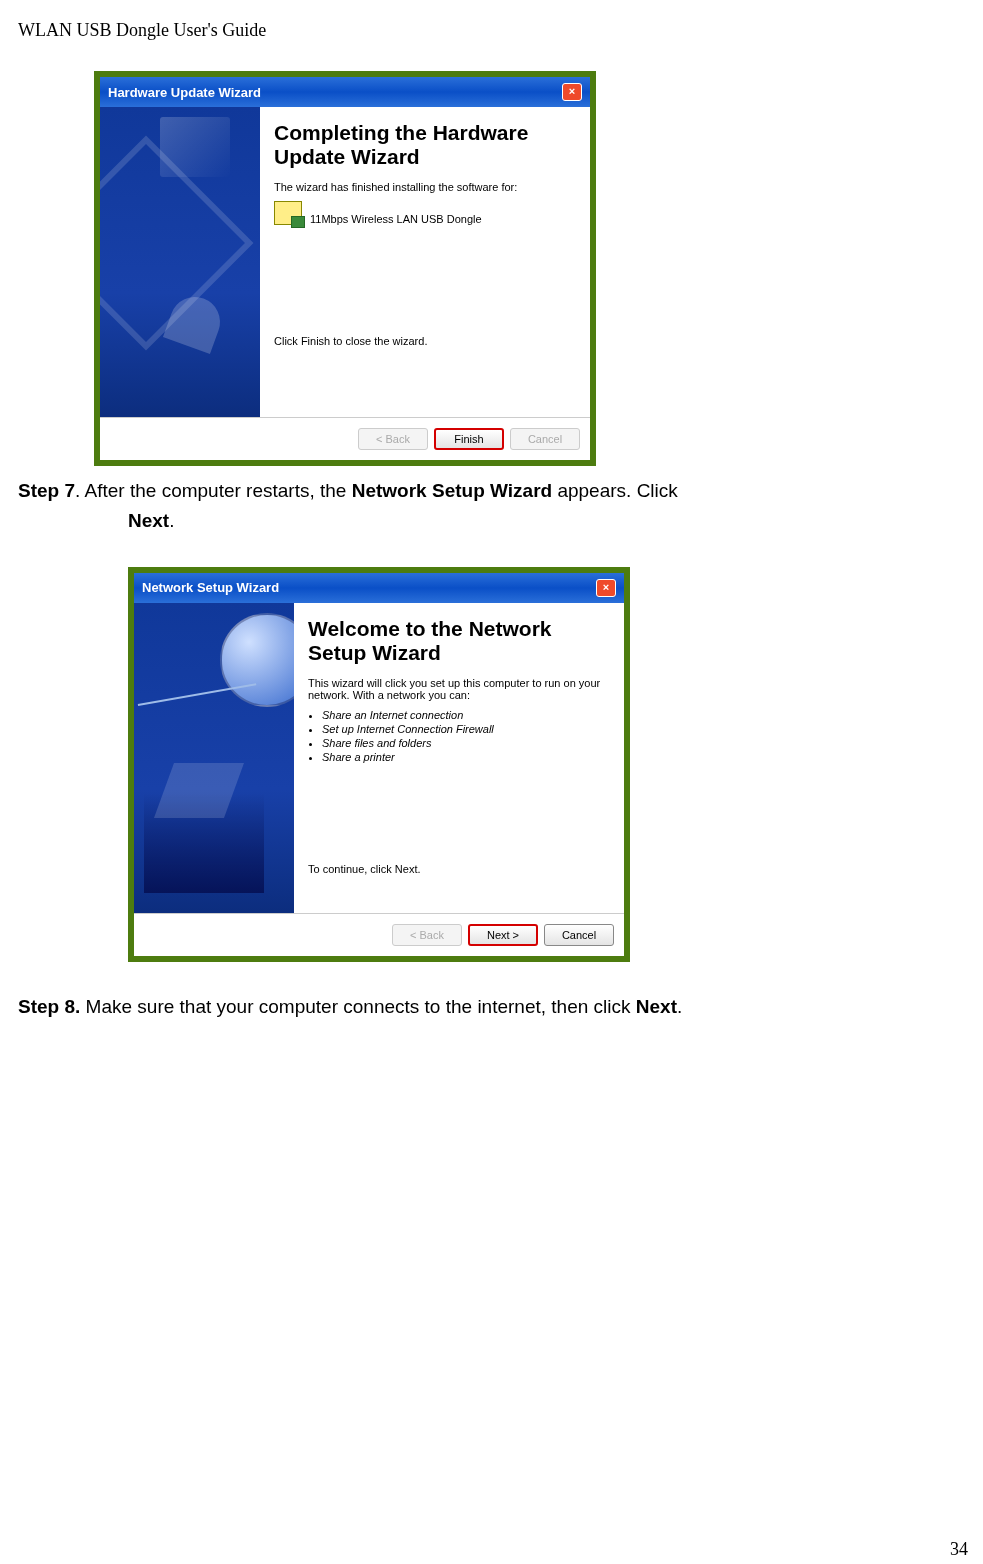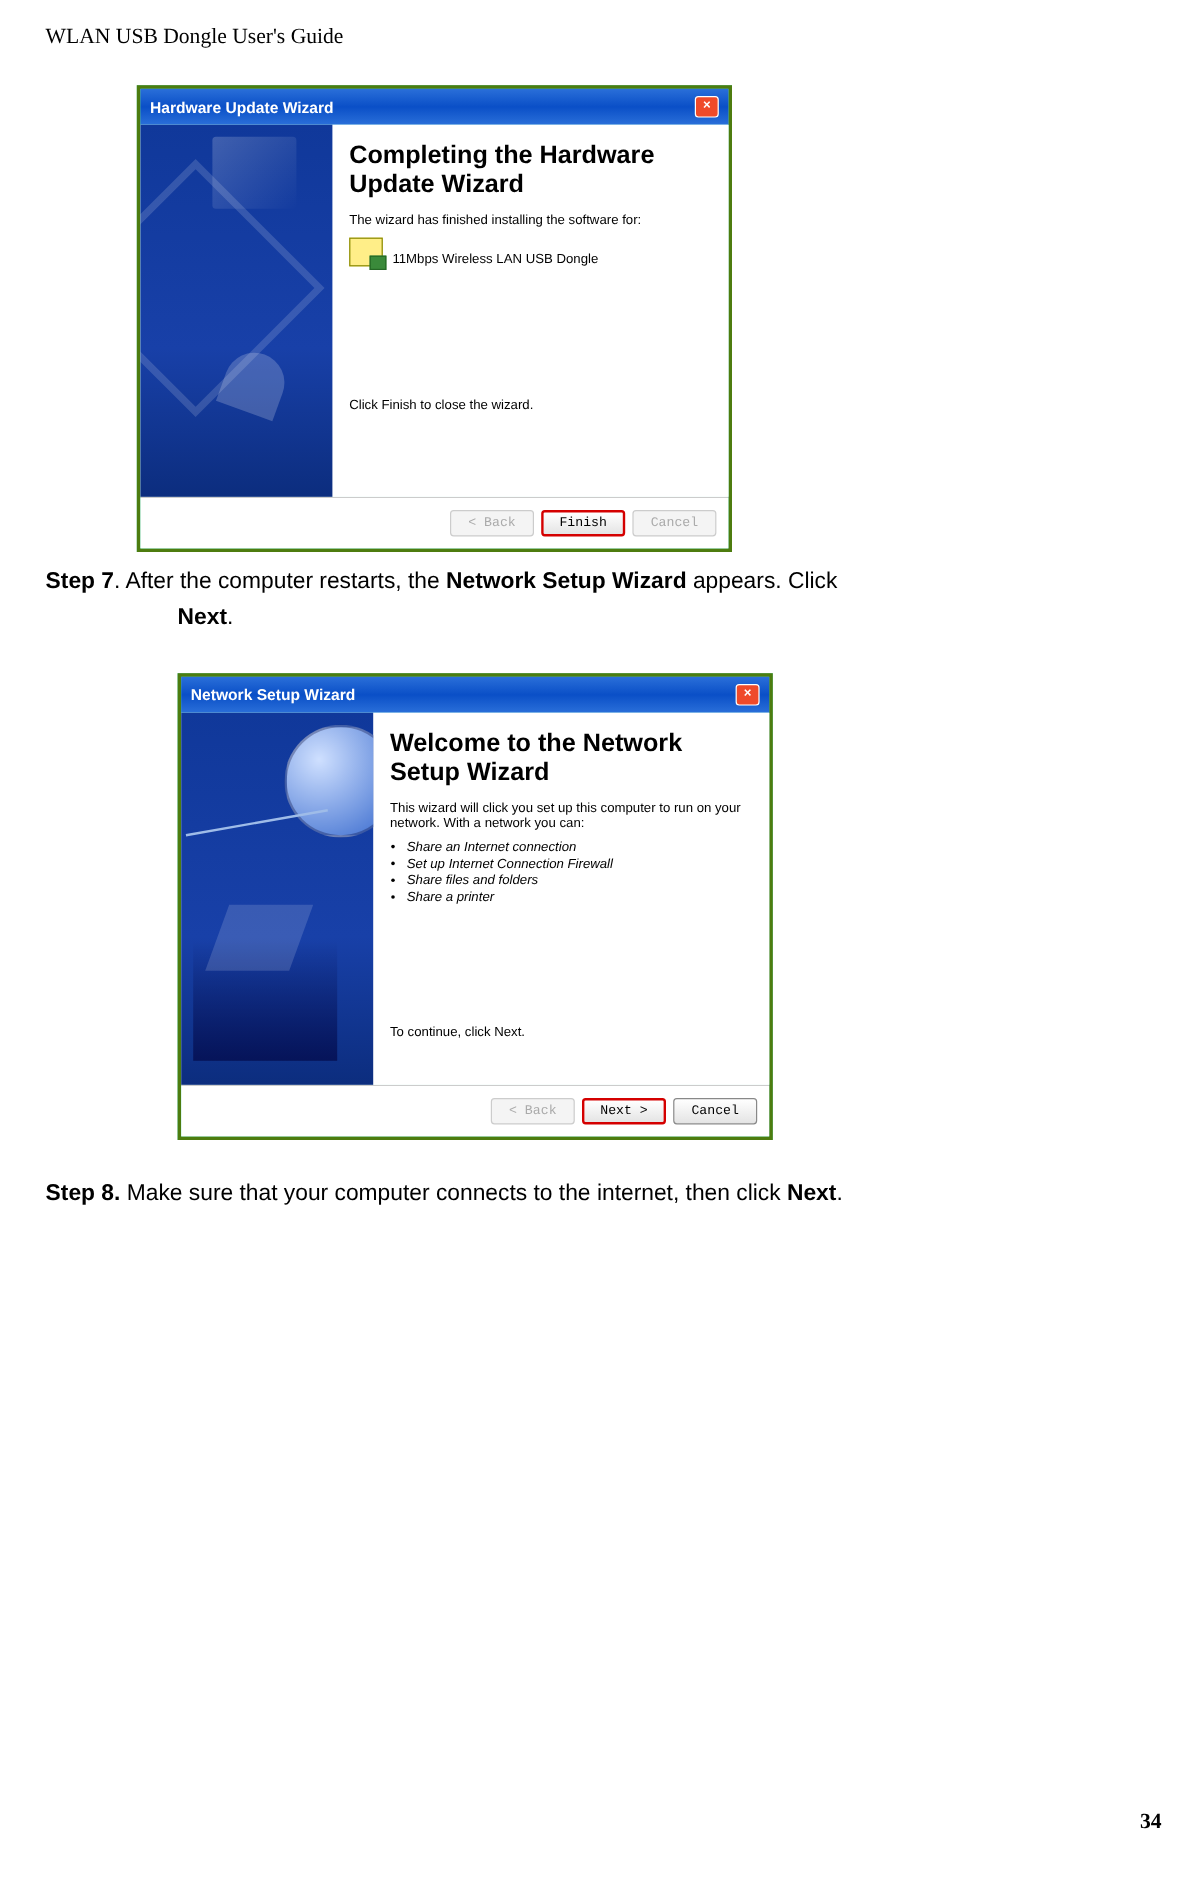--- a/index.html
+++ b/index.html
@@ -3,53 +3,52 @@
 <meta charset="utf-8">
 <style>
   body {
     margin: 0;
     padding: 0;
     background: #ffffff;
     font-family: "Times New Roman", serif;
     width: 983px;
   }
   .page {
-    padding: 20px 30px 30px 38px;
+    padding: 20px 30px 30px 18px;
   }
   .header {
     font-size: 18px;
     margin-bottom: 30px;
     padding-left: 0;
   }
   .step-text {
     font-family: Arial, sans-serif;
     font-size: 19px;
     margin: 10px 0 30px 0;
     line-height: 1.6;
     text-align: justify;
   }
   .step-text .bold { font-weight: bold; }
   .step-text .indent { padding-left: 110px; display: block; }
   .page-num {
     position: absolute;
     right: 15px;
-    bottom: 36px;
+    bottom: 4px;
     font-size: 18px;
     font-family: "Times New Roman", serif;
-    font-weight: bold;
   }
   .page-wrap { position: relative; min-height: 1564px; }
   
   
   .wizard {
     width: 490px;
     margin-left: 76px;
     margin-bottom: 10px;
-    border: 3px solid #4d7c0f;
-    background: #5eead4;
+    border: 6px solid #4d7c0f;
+    background: #15803d;
     font-family: Tahoma, sans-serif;
     font-size: 11px;
   }
   .titlebar {
     background: linear-gradient(to bottom, #2a6fd9 0%, #0a4fc7 50%, #2a6fd9 100%);
     color: #fff;
     font-weight: bold;
     padding: 6px 8px;
     font-size: 13px;
     display: flex;
@@ -175,21 +174,21 @@
     padding: 10px;
     background: #fff;
   }
   .winbtn {
     min-width: 70px;
     height: 22px;
     border: 1px solid #888;
     background: linear-gradient(to bottom, #ffffff, #e4e4e4);
     border-radius: 3px;
     font-size: 11px;
-    font-family: Liberation Mono, monospace;
+    font-family: Liberation Sans, sans-serif;
     cursor: pointer;
   }
   .winbtn.disabled {
     color: #aaa;
     border-color: #ccc;
     background: #f4f4f4;
     cursor: default;
   }
   .winbtn.highlighted {
     border: 2px solid #d40000;

